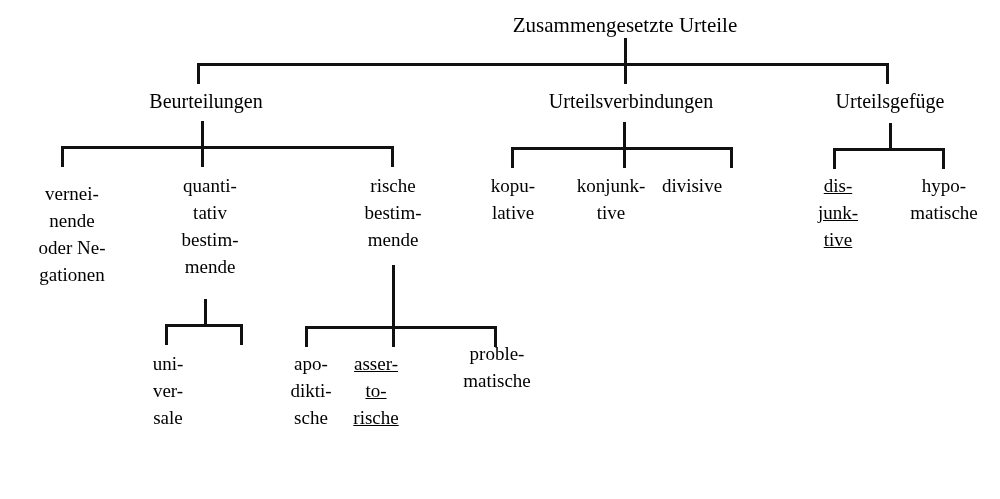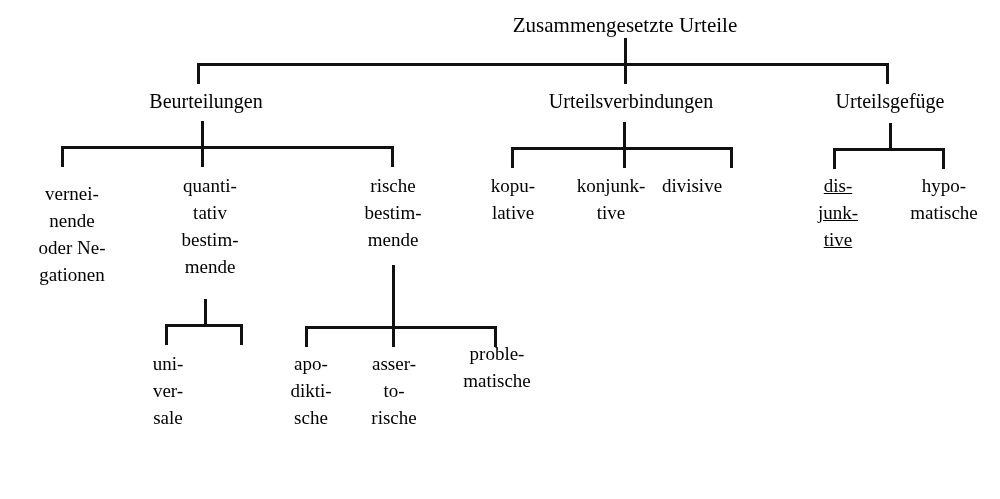--- a/index.html
+++ b/index.html
@@ -89,21 +89,21 @@
 sale
 (all-
 ge-
 meine)</div>
 
 
   <div class="node" style="left:311px; top:350px;">apo-
 dikti-
 sche</div>
 
-  <div class="node" style="left:394px; top:350px;">asser-
+  <div class="node" style="left:376px; top:350px;text-decoration:underline;">asser-
 to-
 rische</div>
 
   <div class="node" style="left:497px; top:340px;">proble-
 matische</div>
 
   <div class="rule v" style="left:624px; top:38px; height:26px;"></div>
 
   <div class="rule h" style="left:197px; top:63px; width:692px;"></div>
 

